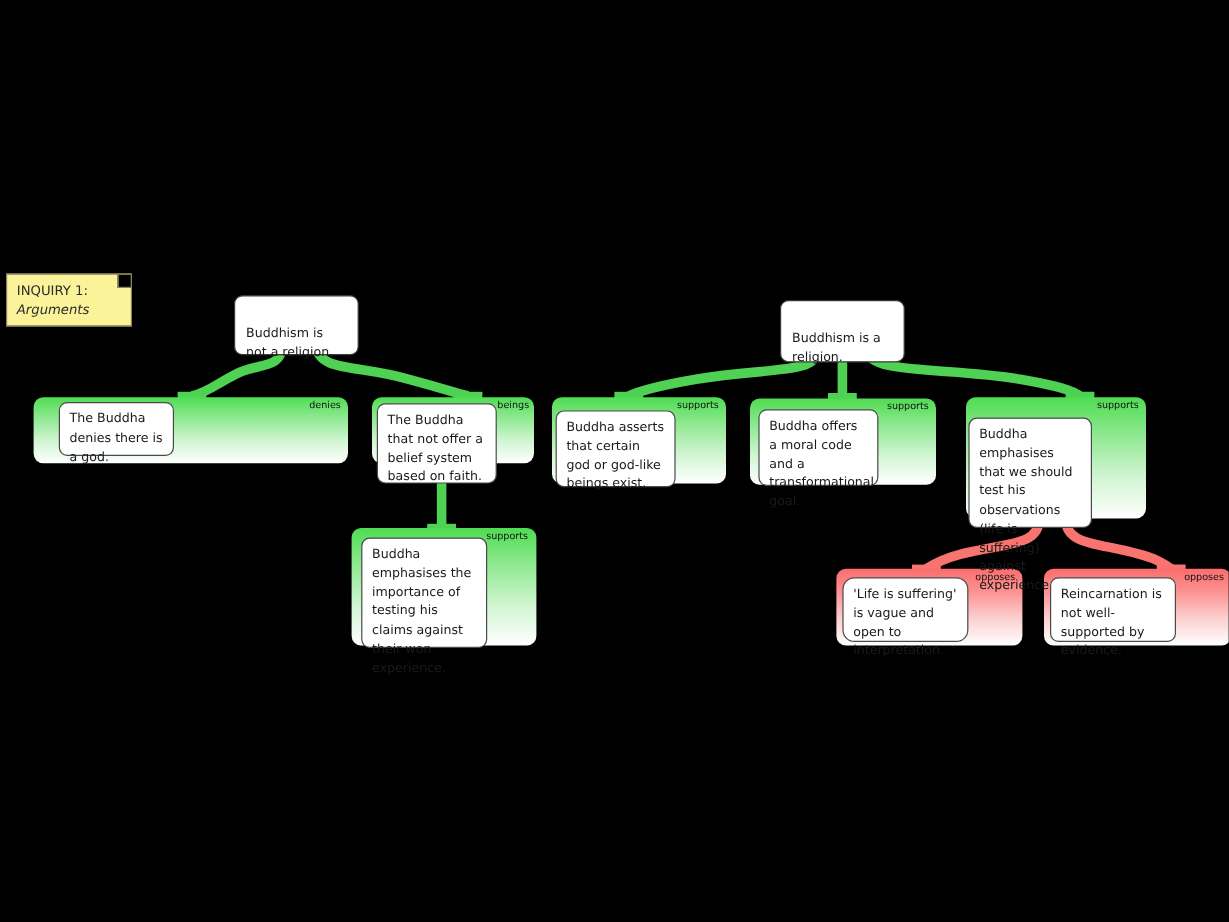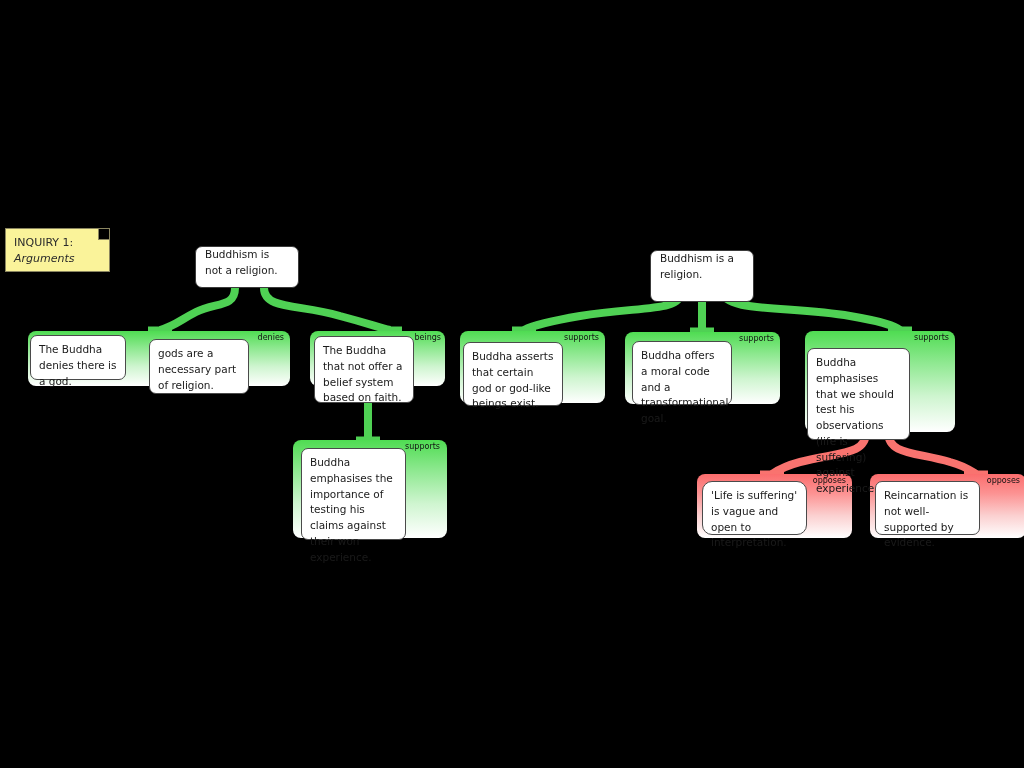--- a/index.html
+++ b/index.html
@@ -44,21 +44,21 @@
   .sticky-line1 { display: block; }
   .sticky-line2 { display: block; font-style: italic; }
 
   
   .claim {
     position: absolute;
     background: #ffffff;
     border: 1px solid #3a3a3a;
     border-radius: 7px;
     box-sizing: border-box;
-    padding: 0 9px;
+    padding: 24px 9px;
     font-size: 10.5px;
     line-height: 1.48;
     color: #1a1a1a;
     z-index: 5;
   }
 
   
   .group {
     position: absolute;
     box-sizing: border-box;
@@ -149,25 +149,22 @@
     <span>Buddhism is not a religion.</span>
   </div>
 
   <div class="claim" style="left:650px; top:250px; width:104px; height:52px;">
     <span>Buddhism is a religion.</span>
   </div>
 
   <div class="group supports" style="left:28px; top:331px; width:262px; height:55px;">
     <span class="group-label" style="right:6px;">denies</span>
   </div>
-  <div class="premise" style="left:30px; top:335px; width:96px; height:45px;">
+  <div class="premise" style="left:49px; top:335px; width:96px; height:45px;">
     <span>The Buddha denies there is a god.</span>
-  </div>
-  <div class="premise" style="left:149px; top:339px; width:100px; height:55px;">
-    <span>gods are a necessary part of religion.</span>
   </div>
 
   <div class="group supports" style="left:310px; top:331px; width:135px; height:55px;">
     <span class="group-label" style="right:4px;">beings</span>
   </div>
   <div class="premise" style="left:314px; top:336px; width:100px; height:67px;">
     <span>The Buddha that not offer a belief system based on faith.</span>
   </div>
 
   <div class="group supports" style="left:293px; top:440px; width:154px; height:98px;">

